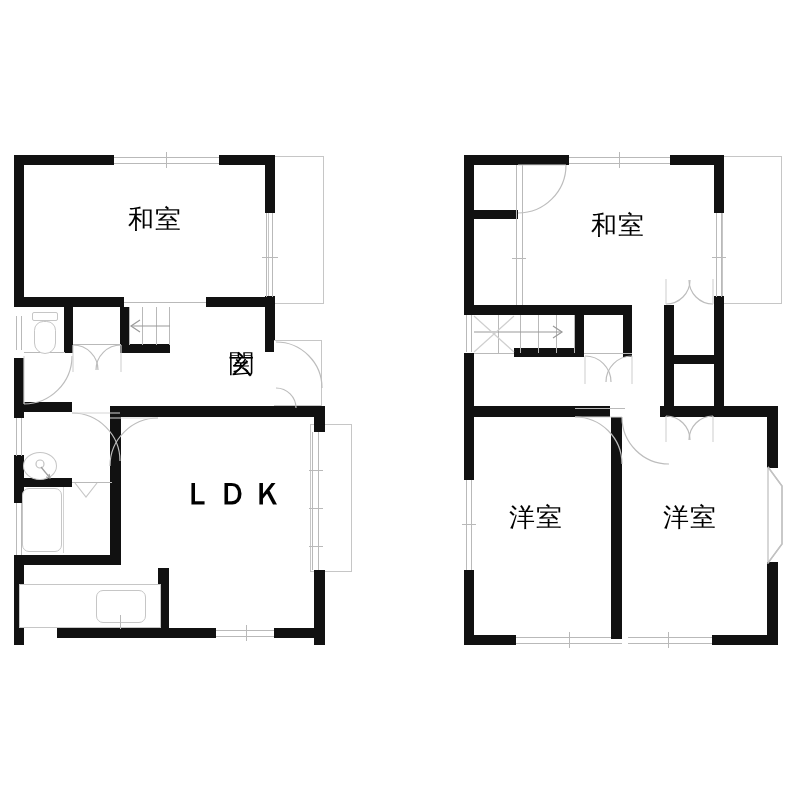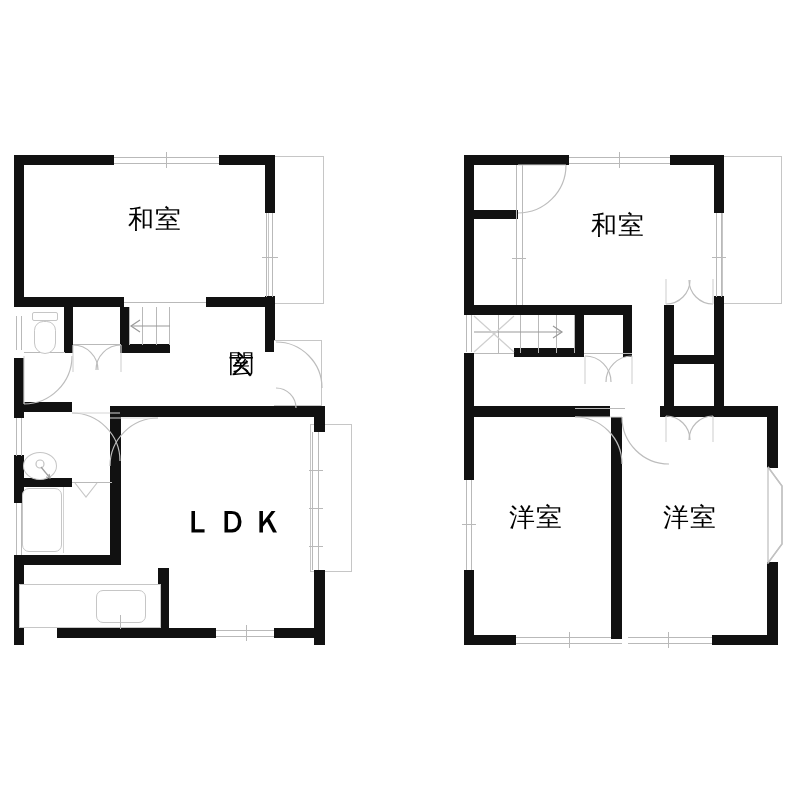--- a/index.html
+++ b/index.html
@@ -117,21 +117,21 @@
 
     <div style="position:absolute;left:129px;top:307px;width:41px;height:38px;">
       <div class="ln" style="left:0;top:0;width:1px;height:38px;"></div>
       <div class="ln" style="left:13px;top:0;width:1px;height:38px;"></div>
       <div class="ln" style="left:27px;top:0;width:1px;height:38px;"></div>
       <div class="ln" style="left:40px;top:0;width:1px;height:38px;"></div>
     </div>
 
     <div class="label jp" style="left:128px;top:205px;">和室</div>
     <div class="label vert" style="left:228px;top:330px;">玄関</div>
-    <div class="label ldk" style="left:183px;top:506px;text-align:right;">ＬＤＫ</div>
+    <div class="label ldk" style="left:183px;top:478px;text-align:right;">ＬＤＫ</div>
   </div>
 
   <div>
 
     <div class="box" style="left:722px;top:156px;width:60px;height:148px;"></div>
 
     <div class="w" style="left:464px;top:155px;width:105px;height:10px;"></div>
     <div class="w" style="left:670px;top:155px;width:52px;height:10px;"></div>
     <div class="ln" style="left:569px;top:157px;width:101px;height:1px;"></div>
     <div class="ln" style="left:569px;top:163px;width:101px;height:1px;"></div>

